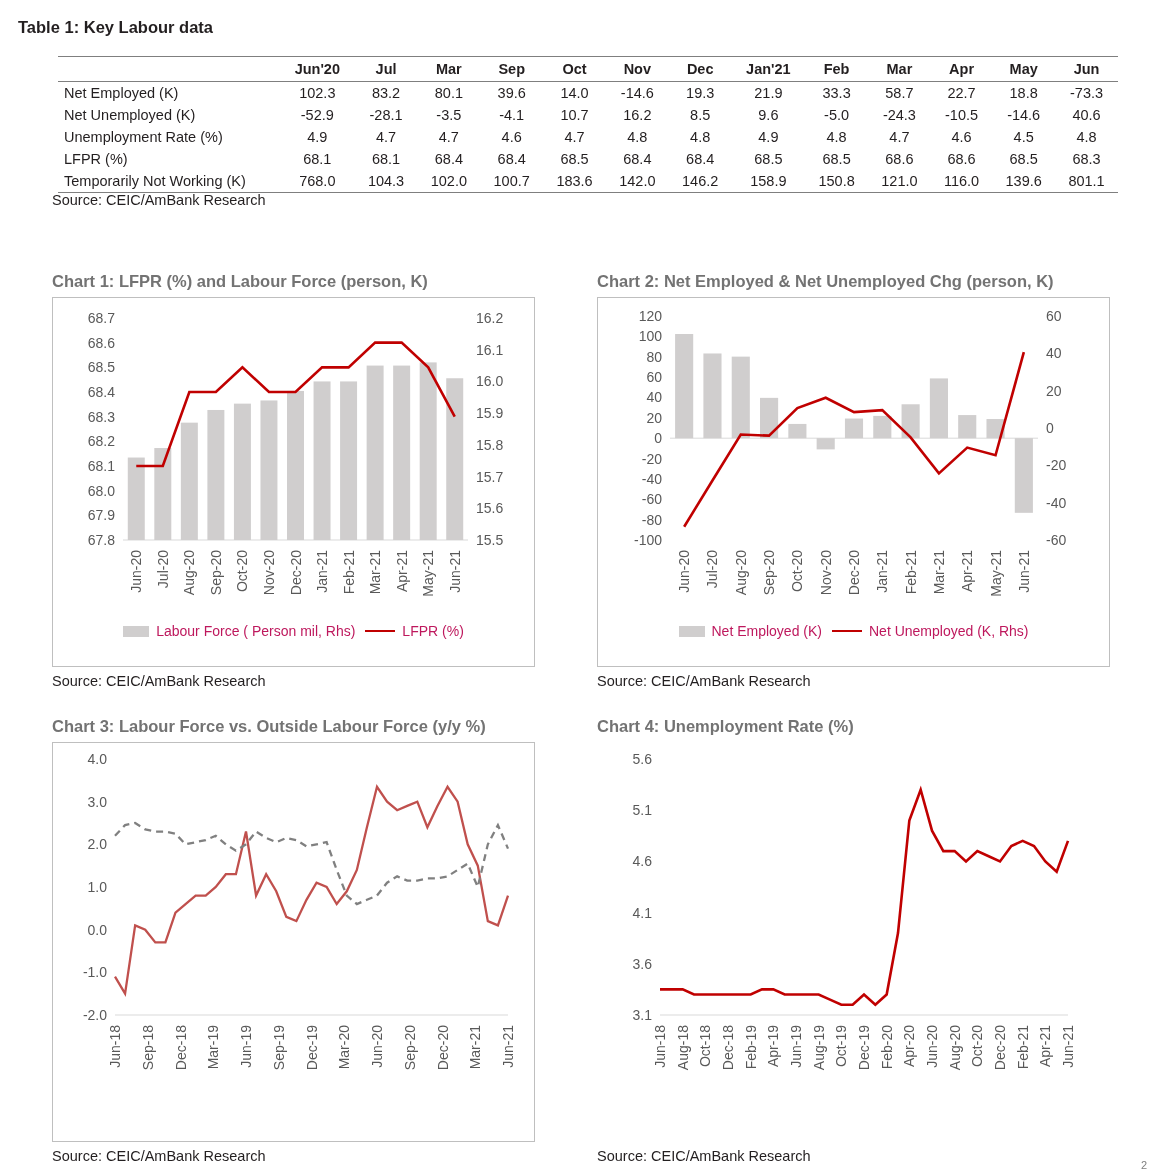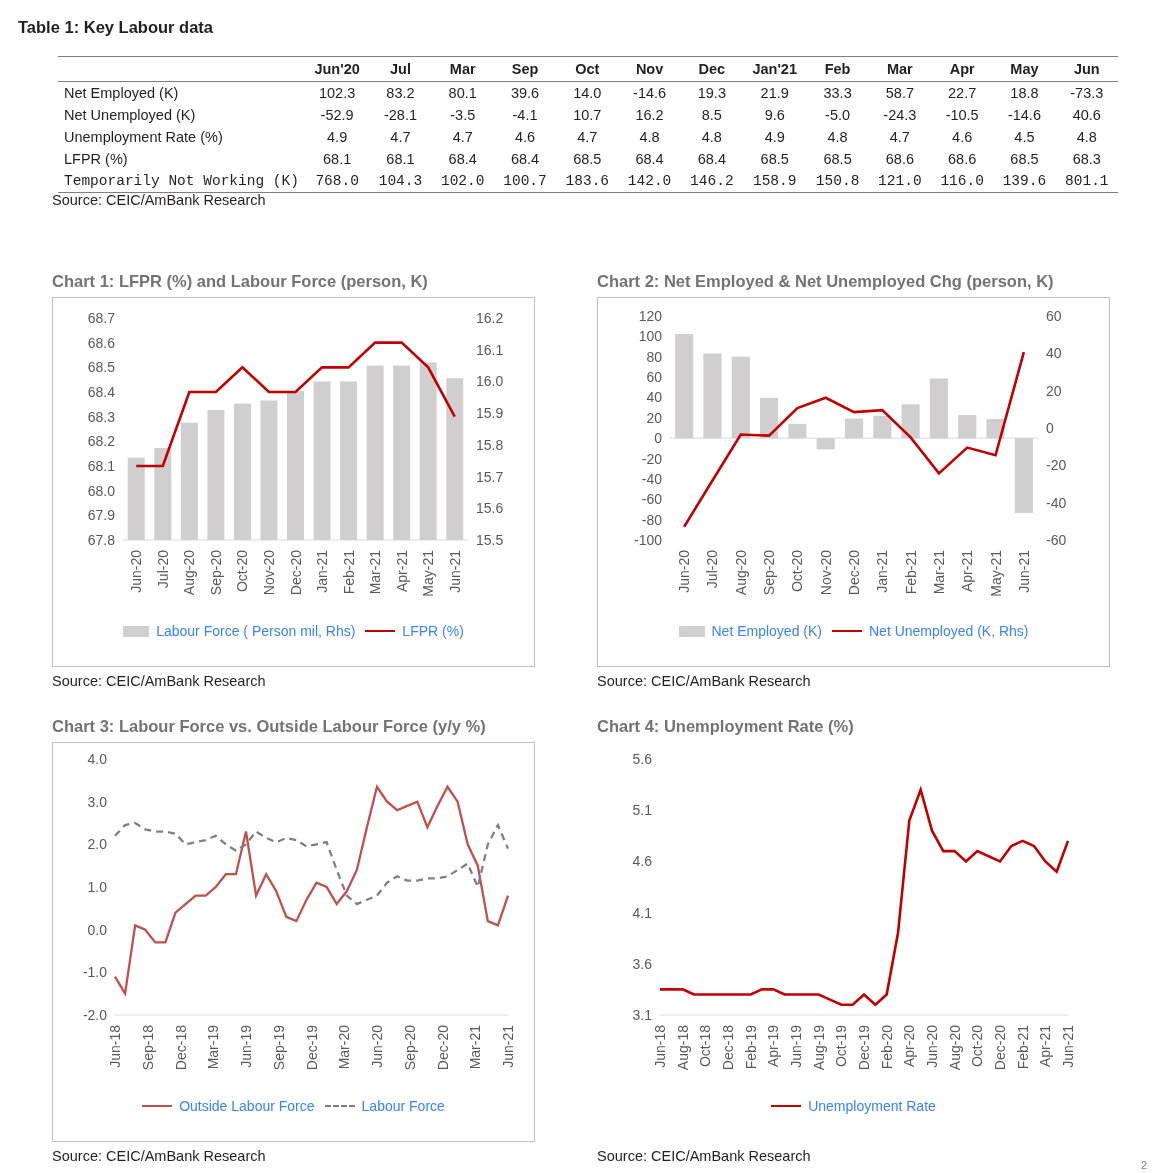--- a/index.html
+++ b/index.html
@@ -53,21 +53,20 @@
     width: 210px;
   }
   table.labour tbody td {
     text-align: center;
   }
   table.labour tbody td.rowhead {
     text-align: left;
   }
   table.labour tbody tr:last-child td {
     border-bottom: 1.3px solid #7f7f7f;
-    font-family: Liberation Mono, monospace;
   }
   .tbl-source {
     position: absolute;
     left: 52px; top: 192px;
     font-size: 14.5px;
     color: #231f20;
   }
 
   
   .panel { position: absolute; }
@@ -89,21 +88,21 @@
     box-sizing: border-box;
   }
   .chart-svg { display: block; }
 
   .legend {
     display: flex;
     justify-content: center;
     align-items: center;
     gap: 10px;
     font-size: 14px;
-    color: #3b82f6;
+    color: #be185d;
   }
   .legend-item { display: flex; align-items: center; gap: 7px; }
   .swatch-bar {
     width: 26px; height: 11px; background: #d0cece; display: inline-block;
   }
   .swatch-line {
     width: 30px; height: 0; border-top: 2.6px solid #c00000; display: inline-block;
   }
   .swatch-line-light {
     width: 30px; height: 0; border-top: 2.6px solid #c0504d; display: inline-block;
@@ -385,30 +384,20 @@
           <text x="0" y="0" font-family="Liberation Sans, sans-serif" font-size="14" fill="#595959" text-anchor="end" transform="translate(198,282) rotate(-90)">Jun-19</text>
           <text x="0" y="0" font-family="Liberation Sans, sans-serif" font-size="14" fill="#595959" text-anchor="end" transform="translate(230.75,282) rotate(-90)">Sep-19</text>
           <text x="0" y="0" font-family="Liberation Sans, sans-serif" font-size="14" fill="#595959" text-anchor="end" transform="translate(263.5,282) rotate(-90)">Dec-19</text>
           <text x="0" y="0" font-family="Liberation Sans, sans-serif" font-size="14" fill="#595959" text-anchor="end" transform="translate(296.25,282) rotate(-90)">Mar-20</text>
           <text x="0" y="0" font-family="Liberation Sans, sans-serif" font-size="14" fill="#595959" text-anchor="end" transform="translate(329,282) rotate(-90)">Jun-20</text>
           <text x="0" y="0" font-family="Liberation Sans, sans-serif" font-size="14" fill="#595959" text-anchor="end" transform="translate(361.75,282) rotate(-90)">Sep-20</text>
           <text x="0" y="0" font-family="Liberation Sans, sans-serif" font-size="14" fill="#595959" text-anchor="end" transform="translate(394.5,282) rotate(-90)">Dec-20</text>
           <text x="0" y="0" font-family="Liberation Sans, sans-serif" font-size="14" fill="#595959" text-anchor="end" transform="translate(427.25,282) rotate(-90)">Mar-21</text>
           <text x="0" y="0" font-family="Liberation Sans, sans-serif" font-size="14" fill="#595959" text-anchor="end" transform="translate(460,282) rotate(-90)">Jun-21</text>
         </svg>
-    <div class="legend" style="position: absolute; left: 0px; right: 0px; top: 355px;">
-          <div class="legend-item">
-            <span class="swatch-line-light"></span>
-            <span>Outside Labour Force</span>
-          </div>
-          <div class="legend-item">
-            <span class="swatch-line-dash"></span>
-            <span>Labour Force</span>
-          </div>
-        </div>
       </div>
     <div class="panel-source">Source: CEIC/AmBank Research</div>
   </div>
 
   <div class="panel" style="left:597px; top:717px; width:515px;">
     <div class="panel-title">Chart 4: Unemployment Rate (%)</div>
     <div class="plot-box" style="width:513px; height:400px; border:1px solid #ffffff;">
       <svg class="chart-svg" id="svg-chart4" width="511" height="398" viewBox="0 0 511 398">
           <text x="54" y="277" font-family="Liberation Sans, sans-serif" font-size="14" fill="#595959" text-anchor="end">3.1</text>
           <text x="54" y="225.79999999999998" font-family="Liberation Sans, sans-serif" font-size="14" fill="#595959" text-anchor="end">3.6</text>
@@ -431,24 +420,18 @@
           <text x="0" y="0" font-family="Liberation Sans, sans-serif" font-size="14" fill="#595959" text-anchor="end" transform="translate(293.6666666666667,282) rotate(-90)">Feb-20</text>
           <text x="0" y="0" font-family="Liberation Sans, sans-serif" font-size="14" fill="#595959" text-anchor="end" transform="translate(316.33333333333337,282) rotate(-90)">Apr-20</text>
           <text x="0" y="0" font-family="Liberation Sans, sans-serif" font-size="14" fill="#595959" text-anchor="end" transform="translate(339,282) rotate(-90)">Jun-20</text>
           <text x="0" y="0" font-family="Liberation Sans, sans-serif" font-size="14" fill="#595959" text-anchor="end" transform="translate(361.6666666666667,282) rotate(-90)">Aug-20</text>
           <text x="0" y="0" font-family="Liberation Sans, sans-serif" font-size="14" fill="#595959" text-anchor="end" transform="translate(384.3333333333333,282) rotate(-90)">Oct-20</text>
           <text x="0" y="0" font-family="Liberation Sans, sans-serif" font-size="14" fill="#595959" text-anchor="end" transform="translate(407,282) rotate(-90)">Dec-20</text>
           <text x="0" y="0" font-family="Liberation Sans, sans-serif" font-size="14" fill="#595959" text-anchor="end" transform="translate(429.66666666666663,282) rotate(-90)">Feb-21</text>
           <text x="0" y="0" font-family="Liberation Sans, sans-serif" font-size="14" fill="#595959" text-anchor="end" transform="translate(452.3333333333333,282) rotate(-90)">Apr-21</text>
           <text x="0" y="0" font-family="Liberation Sans, sans-serif" font-size="14" fill="#595959" text-anchor="end" transform="translate(475,282) rotate(-90)">Jun-21</text>
         </svg>
-    <div class="legend" style="position: absolute; left: 0px; right: 0px; top: 355px;">
-          <div class="legend-item">
-            <span class="swatch-line"></span>
-            <span>Unemployment Rate</span>
-          </div>
-        </div>
       </div>
     <div class="panel-source">Source: CEIC/AmBank Research</div>
   </div>
 
   <div class="pagenum">2</div>
 </div>
 
 </body></html>

